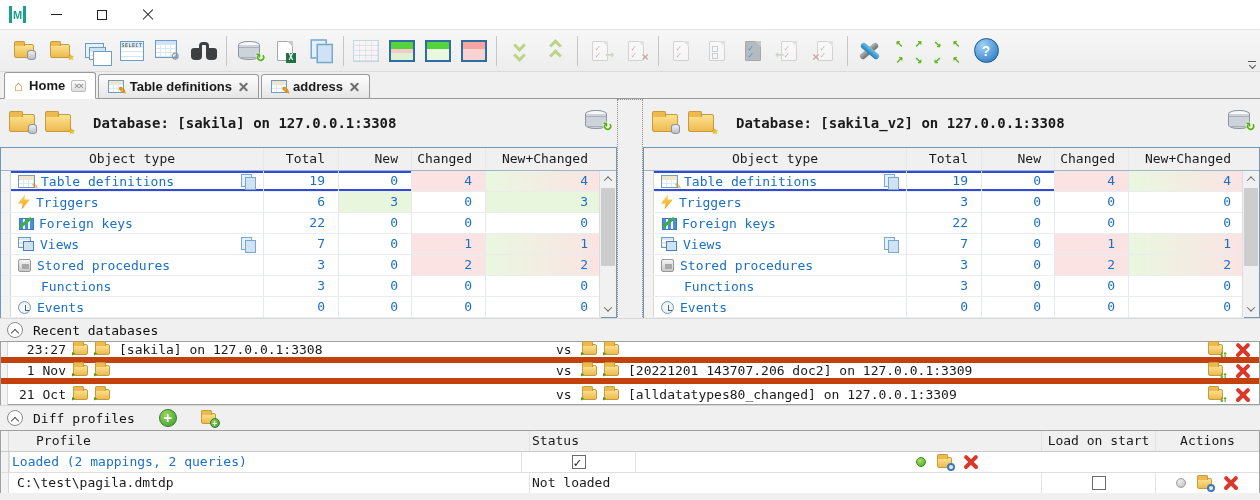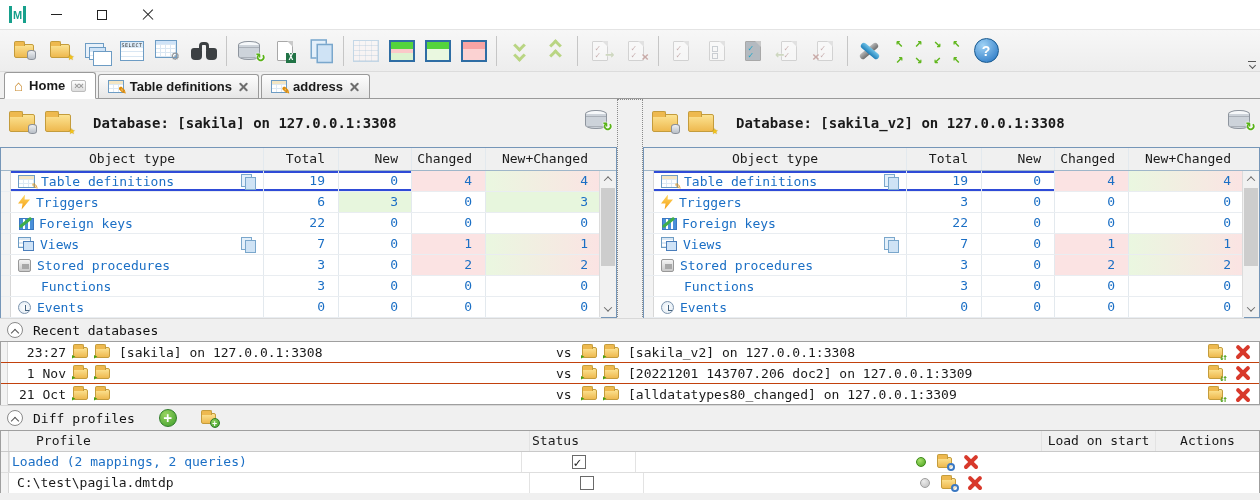--- a/index.html
+++ b/index.html
@@ -147,21 +147,21 @@
   
   .sect-hdr{position:absolute;left:0;width:1260px;background:#f0f0f0;display:flex;align-items:center;gap:10px;padding-left:7px;border-top:1px solid #d8d8d8}
   .coll{width:16px;height:16px;border:1px solid #8a8a8a;border-radius:50%;background:#fff;position:relative;flex:0 0 auto}
   .coll::after{content:"";position:absolute;left:4px;top:6.5px;width:5px;height:5px;border-left:1.8px solid #555;border-top:1.8px solid #555;transform:rotate(45deg)}
   .sect-title{color:#111}
   .plusbtn{width:18px;height:18px;border-radius:50%;background:radial-gradient(circle at 35% 28%,#97d45f,#3f9e2d);border:1px solid #2e7d27;color:#fff;font-weight:bold;font-size:14px;line-height:16px;text-align:center;margin-left:14px}
   .redx{position:relative;width:16px;height:16px;flex:0 0 auto}
   .redx::before,.redx::after{content:"";position:absolute;left:-1px;top:6px;width:18px;height:4.2px;background:#d8392b;border-radius:2px}
   .redx::before{transform:rotate(45deg)}.redx::after{transform:rotate(-45deg)}
   .btable{position:absolute;left:0;width:1260px;background:#fff;border:1px solid #9f9f9f}
-  .rrow{display:flex;height:21px;border-bottom:1px solid #c2410c;align-items:center}
+  .rrow{display:flex;height:21px;border-bottom:6px solid #c2410c;align-items:center}
   .rrow:last-child{border-bottom:none}
   .r-rh{width:7px;height:100%;background:#f3f3f3;border-right:1px solid #d7d7d7;flex:0 0 auto}
   .r-time{width:58px;text-align:right;flex:0 0 auto;white-space:nowrap}
   .r-f{margin-left:7px;flex:0 0 auto}
   .r-txt{margin-left:9px;white-space:nowrap;overflow:hidden}
   .r-left{width:548px;display:flex;align-items:center;flex:0 0 auto}
   .r-vs{width:26px;flex:0 0 auto}
   .r-right{flex:1;display:flex;align-items:center;min-width:0}
   .r-act{display:flex;align-items:center;gap:12px;margin-left:auto;padding-right:8px;flex:0 0 auto}
   
@@ -610,21 +610,20 @@
       <span class="r-txt">[sakila] on 127.0.0.1:3308</span>
     </span>
     <span class="r-vs">vs</span>
     <span class="r-right">
       <span class="fold fold-sm r-f" style="margin-left:0">
           <span class="ovl ovl-arr">▸</span>
         </span>
       <span class="fold fold-sm r-f">
           <span class="ovl ovl-arr">▸</span>
         </span>
-      <span class="r-txt">[sakila_v2] on 127.0.0.1:3308</span>
       <span class="r-act">
         <span class="fold fold-sm">
             <span class="ovl ovl-sync">↓↑</span>
           </span>
         <span class="redx"></span>
       </span>
     </span>
   </div>
     <div class="rrow">
     <span class="r-rh"></span>
@@ -711,20 +710,21 @@
       <span class="dot dot-g"></span>
       <span class="fold fold-sm">
             <span class="ovl ovl-mag"></span>
           </span>
       <span class="redx"></span>
     </span>
   </div>
       <div class="pfr">
     <span class="pf-rh"></span>
     <span class="pf-prof">C:\test\pagila.dmtdp</span>
+    <span class="pf-stat">Not loaded</span>
     <span class="pf-load">
           <span class="cbx"></span>
         </span>
     <span class="pf-act">
       <span class="dot dot-gray"></span>
       <span class="fold fold-sm">
             <span class="ovl ovl-mag"></span>
           </span>
       <span class="redx"></span>
     </span>

